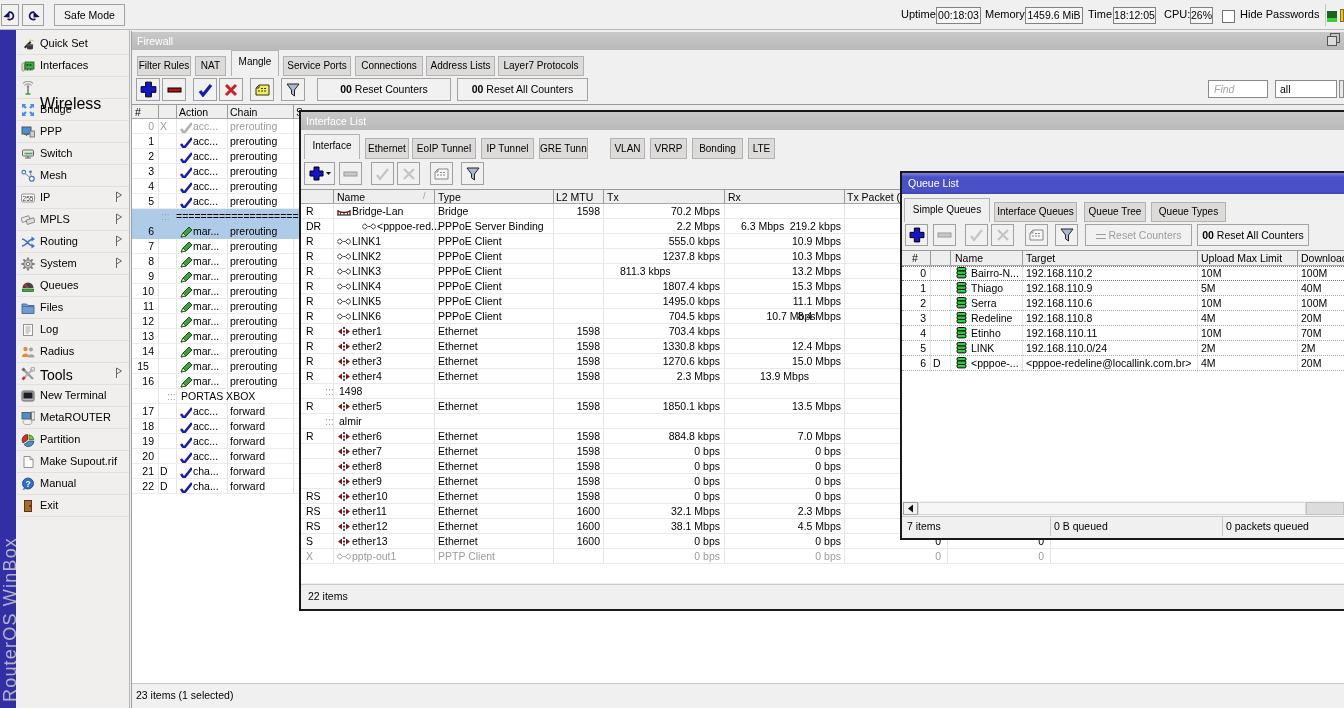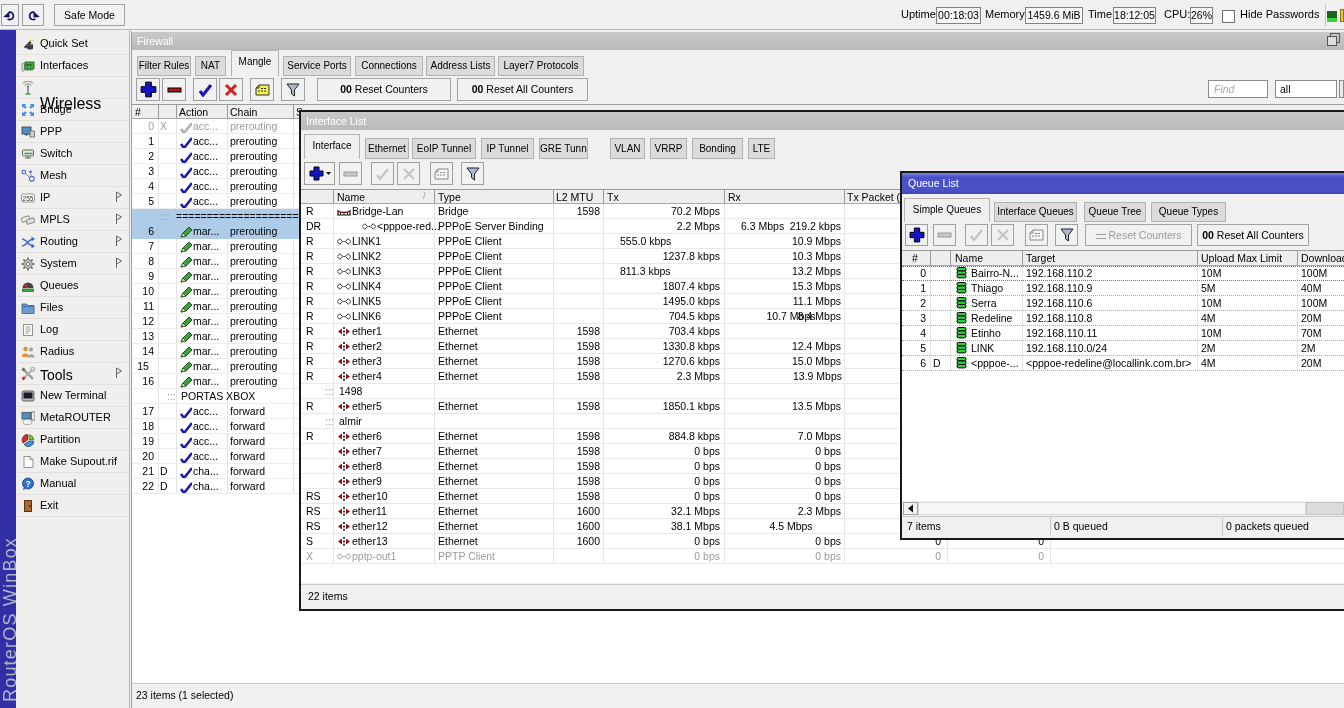--- a/index.html
+++ b/index.html
@@ -559,21 +559,21 @@
 <div class="a " style="z-index:6;left:741px;top:220px;width:100px;text-align:right">219.2 kbps</div>
 <div class="hl" style="z-index:6;left:301px;top:248px;width:1043px"></div>
 <div class="a" style="z-index:6;left:306px;top:235px">R</div>
 <svg class="a" style="z-index:6;left:337px;top:237px" width="14" height="9" viewBox="0 0 14 9">
     <path d="M2.8 1.7 L5.6 4.5 L2.8 7.3 L0 4.5 Z" fill="none" stroke="#333" stroke-width="1"></path>
     <path d="M11.2 1.7 L14 4.5 L11.2 7.3 L8.4 4.5 Z" fill="none" stroke="#333" stroke-width="1"></path>
     <path d="M6.3 4.5 h1.6" stroke="#333" stroke-width="1.1"></path>
   </svg>
 <div class="a " style="z-index:6;left:352px;top:235px">LINK1</div>
 <div class="a " style="z-index:6;left:438px;top:235px">PPPoE Client</div>
-<div class="a " style="z-index:6;left:620px;top:235px;width:100px;">555.0 kbps</div>
+<div class="a " style="z-index:6;left:620px;top:235px;width:100px;text-align:right">555.0 kbps</div>
 <div class="a " style="z-index:6;left:741px;top:235px;width:100px;text-align:right">10.9 Mbps</div>
 <div class="hl" style="z-index:6;left:301px;top:263px;width:1043px"></div>
 <div class="a" style="z-index:6;left:306px;top:250px">R</div>
 <svg class="a" style="z-index:6;left:337px;top:252px" width="14" height="9" viewBox="0 0 14 9">
     <path d="M2.8 1.7 L5.6 4.5 L2.8 7.3 L0 4.5 Z" fill="none" stroke="#333" stroke-width="1"></path>
     <path d="M11.2 1.7 L14 4.5 L11.2 7.3 L8.4 4.5 Z" fill="none" stroke="#333" stroke-width="1"></path>
     <path d="M6.3 4.5 h1.6" stroke="#333" stroke-width="1.1"></path>
   </svg>
 <div class="a " style="z-index:6;left:352px;top:250px">LINK2</div>
 <div class="a " style="z-index:6;left:438px;top:250px">PPPoE Client</div>
@@ -663,21 +663,21 @@
 <div class="a" style="z-index:6;left:306px;top:370px">R</div>
 <svg class="a" style="z-index:6;left:337px;top:372px" width="14" height="9" viewBox="0 0 14 9">
     <path d="M1 4.5 L5 1.5 L5 7.5 Z" fill="#8b1515"></path>
     <path d="M13 4.5 L9 1.5 L9 7.5 Z" fill="#8b1515"></path>
     <path d="M7 0 v9" stroke="#111" stroke-width="1.6" stroke-dasharray="2 1.4"></path>
   </svg>
 <div class="a " style="z-index:6;left:352px;top:370px">ether4</div>
 <div class="a " style="z-index:6;left:438px;top:370px">Ethernet</div>
 <div class="a " style="z-index:6;left:540px;top:370px;width:60px;text-align:right">1598</div>
 <div class="a " style="z-index:6;left:620px;top:370px;width:100px;text-align:right">2.3 Mbps</div>
-<div class="a " style="z-index:6;left:742px;top:370px;width:100px;text-align:right">13.9 Mbps</div>
+<div class="a " style="z-index:6;left:760px;top:370px;width:100px;">13.9 Mbps</div>
 <div class="hl" style="z-index:6;left:301px;top:398px;width:1043px"></div>
 <div class="a gray" style="z-index:6;left:325px;top:385px">:::</div>
 <div class="a" style="z-index:6;left:339px;top:385px">1498</div>
 <div class="hl" style="z-index:6;left:301px;top:413px;width:1043px"></div>
 <div class="a" style="z-index:6;left:306px;top:400px">R</div>
 <svg class="a" style="z-index:6;left:337px;top:402px" width="14" height="9" viewBox="0 0 14 9">
     <path d="M1 4.5 L5 1.5 L5 7.5 Z" fill="#8b1515"></path>
     <path d="M13 4.5 L9 1.5 L9 7.5 Z" fill="#8b1515"></path>
     <path d="M7 0 v9" stroke="#111" stroke-width="1.6" stroke-dasharray="2 1.4"></path>
   </svg>
@@ -762,21 +762,21 @@
 <div class="a" style="z-index:6;left:306px;top:520px">RS</div>
 <svg class="a" style="z-index:6;left:337px;top:522px" width="14" height="9" viewBox="0 0 14 9">
     <path d="M1 4.5 L5 1.5 L5 7.5 Z" fill="#8b1515"></path>
     <path d="M13 4.5 L9 1.5 L9 7.5 Z" fill="#8b1515"></path>
     <path d="M7 0 v9" stroke="#111" stroke-width="1.6" stroke-dasharray="2 1.4"></path>
   </svg>
 <div class="a " style="z-index:6;left:352px;top:520px">ether12</div>
 <div class="a " style="z-index:6;left:438px;top:520px">Ethernet</div>
 <div class="a " style="z-index:6;left:540px;top:520px;width:60px;text-align:right">1600</div>
 <div class="a " style="z-index:6;left:620px;top:520px;width:100px;text-align:right">38.1 Mbps</div>
-<div class="a " style="z-index:6;left:741px;top:520px;width:100px;text-align:center">4.5 Mbps</div>
+<div class="a " style="z-index:6;left:741px;top:520px;width:100px;text-align:right">4.5 Mbps</div>
 <div class="hl" style="z-index:6;left:301px;top:548px;width:1043px"></div>
 <div class="a" style="z-index:6;left:306px;top:535px">S</div>
 <svg class="a" style="z-index:6;left:337px;top:537px" width="14" height="9" viewBox="0 0 14 9">
     <path d="M1 4.5 L5 1.5 L5 7.5 Z" fill="#8b1515"></path>
     <path d="M13 4.5 L9 1.5 L9 7.5 Z" fill="#8b1515"></path>
     <path d="M7 0 v9" stroke="#111" stroke-width="1.6" stroke-dasharray="2 1.4"></path>
   </svg>
 <div class="a " style="z-index:6;left:352px;top:535px">ether13</div>
 <div class="a " style="z-index:6;left:438px;top:535px">Ethernet</div>
 <div class="a " style="z-index:6;left:540px;top:535px;width:60px;text-align:right">1600</div>

